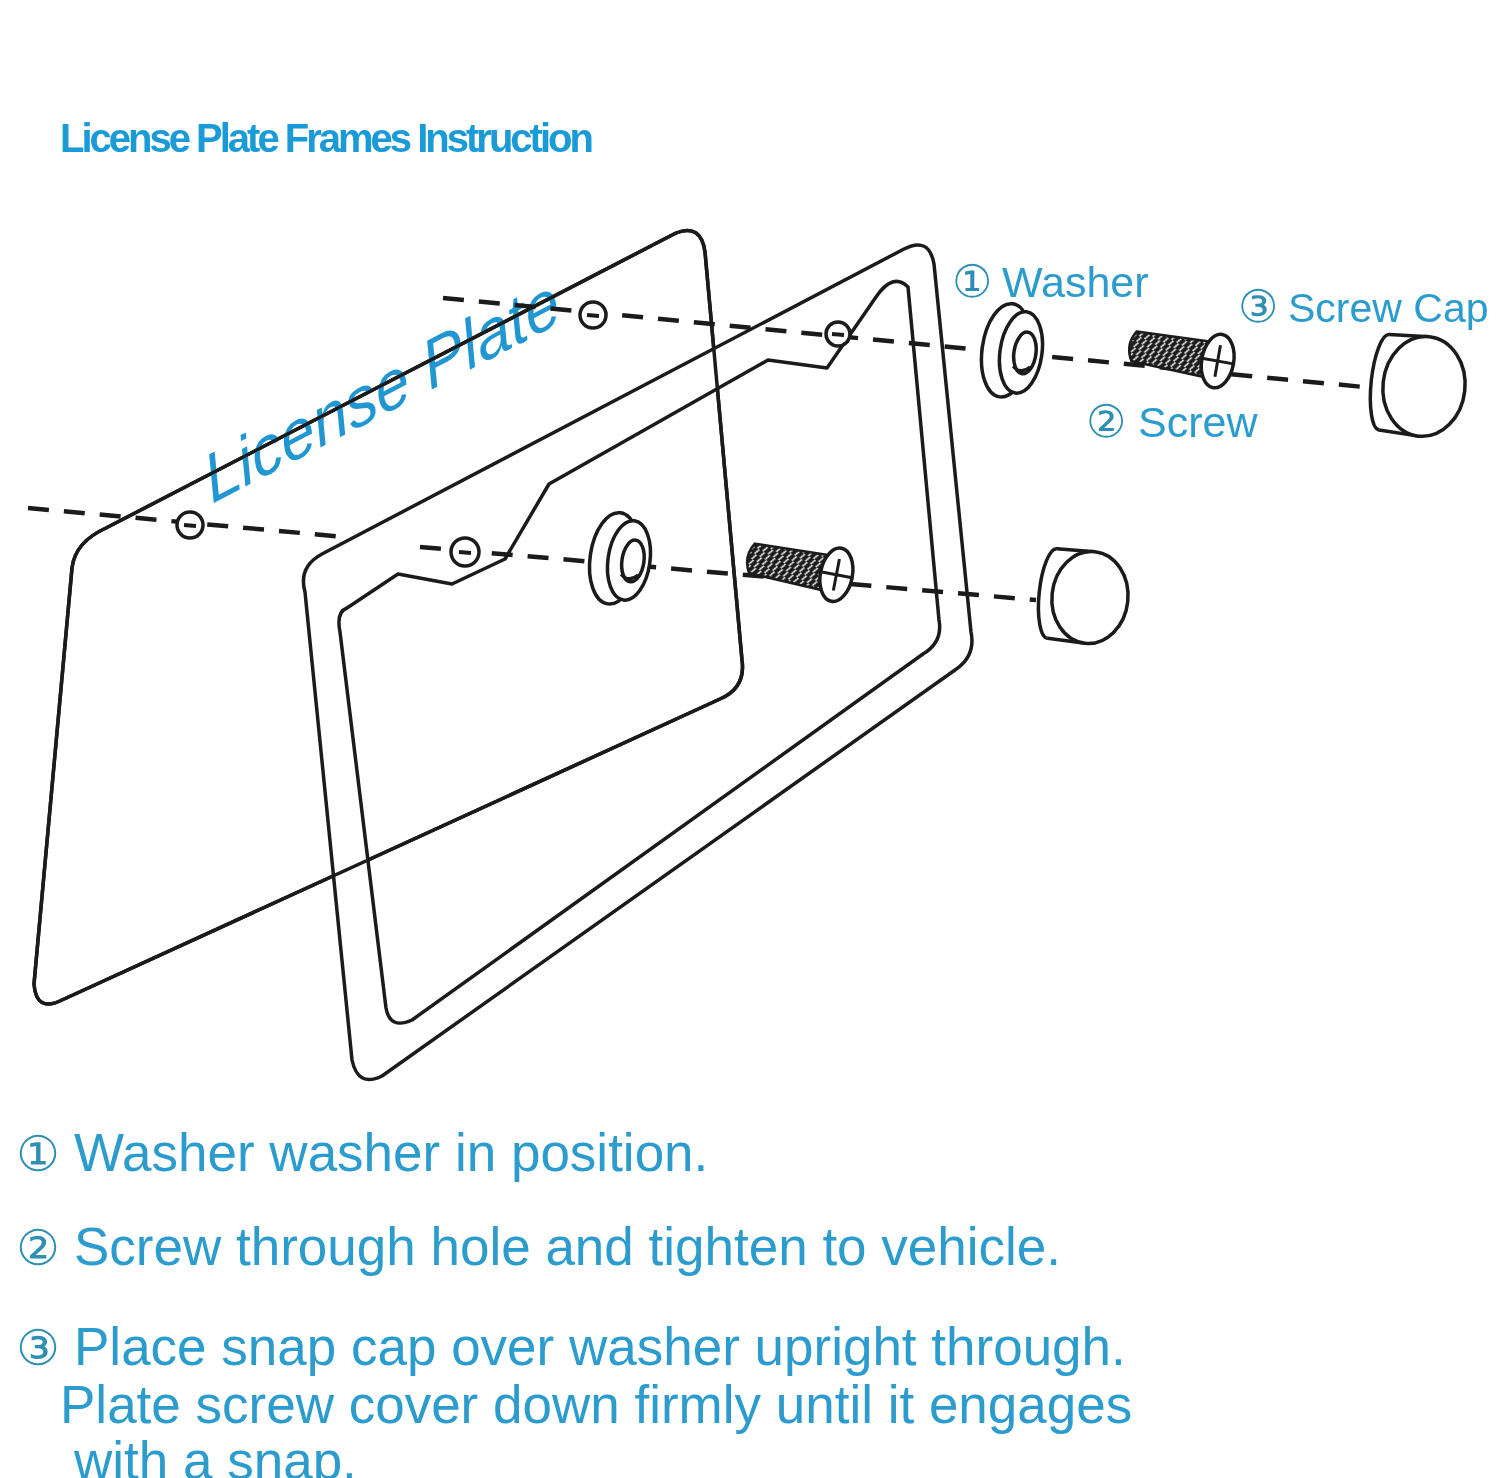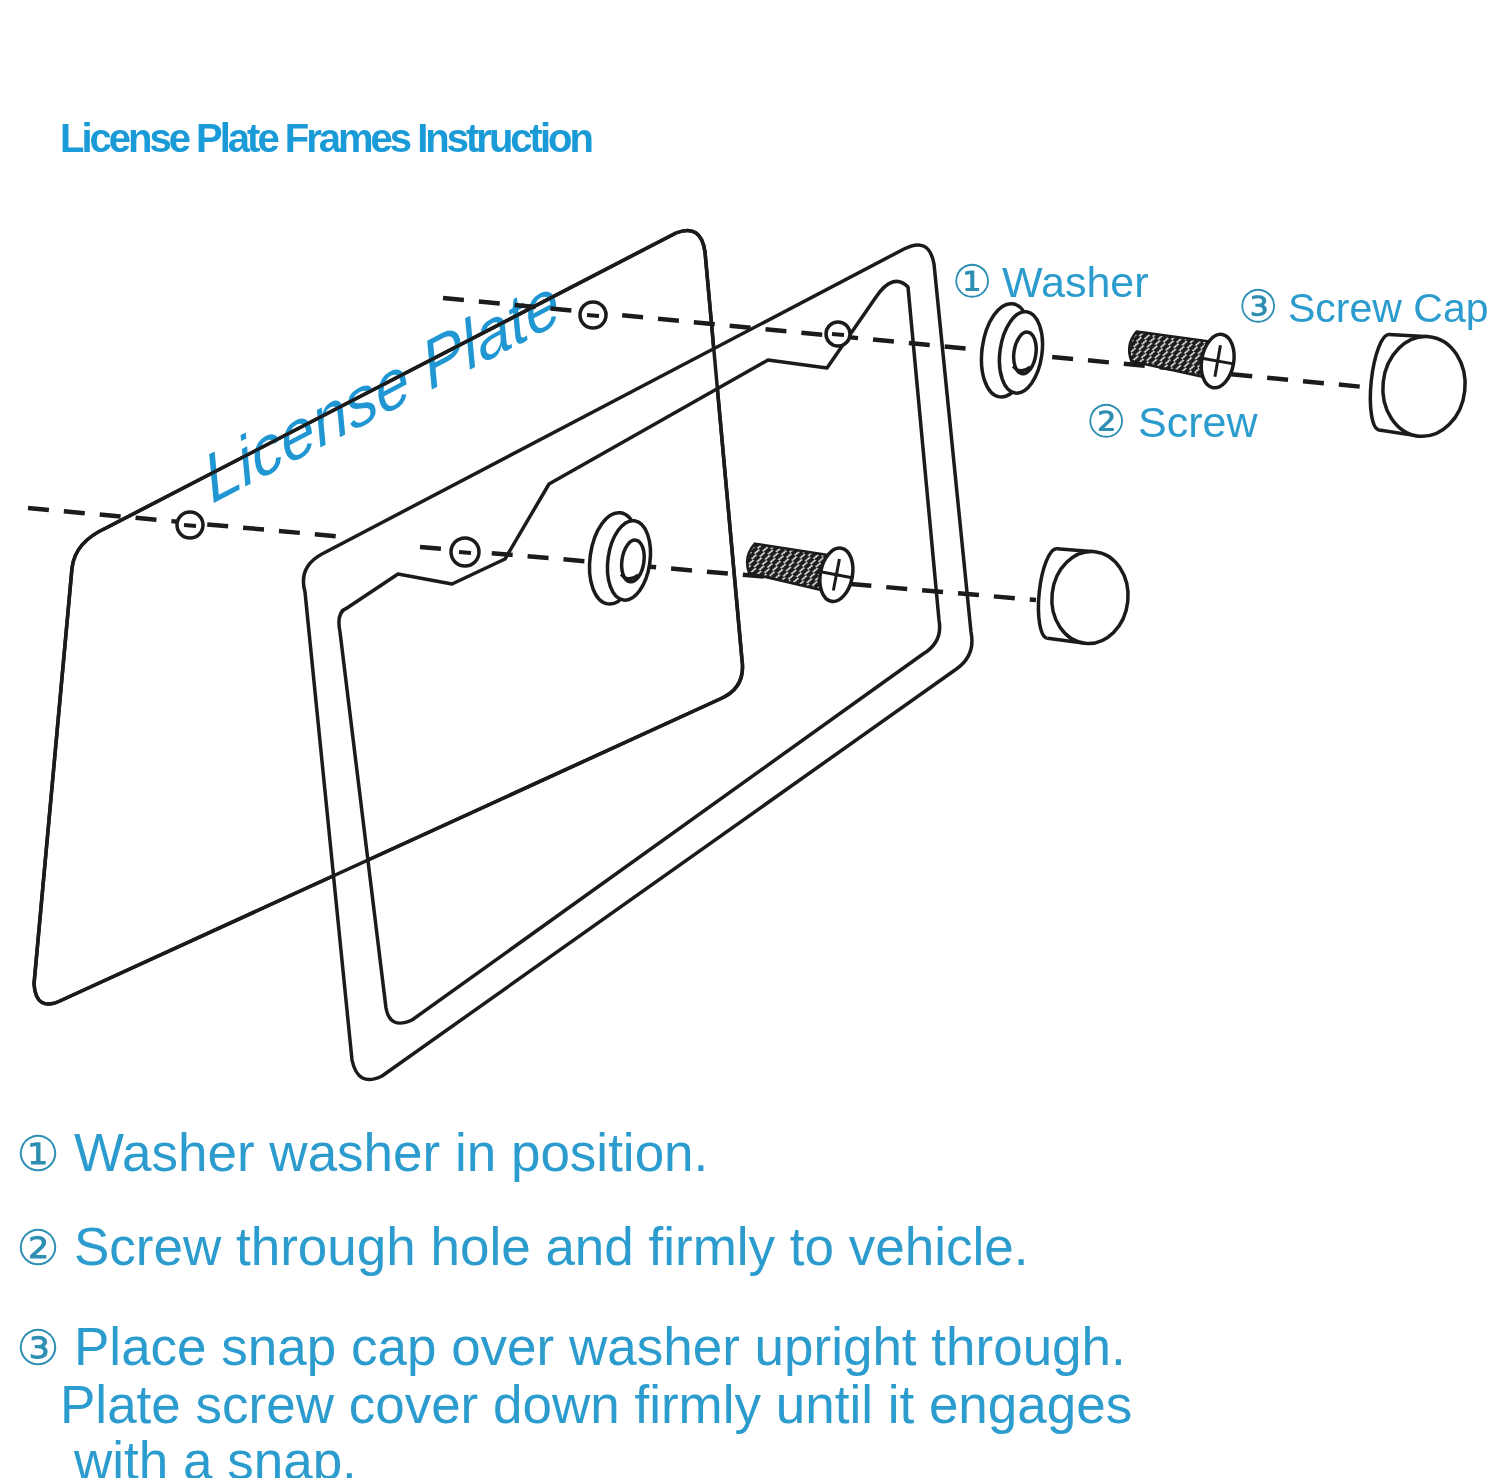--- a/index.html
+++ b/index.html
@@ -129,21 +129,21 @@
       <text class="callout-num" x="1238" y="126">③</text>
       <text class="callout-label" x="1288" y="126" style="font-size:41px">Screw Cap</text>
     </g>
   </svg>
 
   <div>
     <div class="instr-row" style="left:16px;top:1122px">
       <span class="cnum">①</span><span>Washer washer in position.</span>
     </div>
     <div class="instr-row" style="left:16px;top:1216px">
-      <span class="cnum">②</span><span>Screw through hole and firmly to vehicle.</span>
+      <span class="cnum">②</span><span>Screw through hole and tighten to vehicle.</span>
     </div>
     <div class="instr-row" style="left:16px;top:1316px">
       <span class="cnum">③</span><span>Place snap cap over washer upright through.</span>
     </div>
     <div class="instr-row" style="left:60px;top:1374px">
       <span>Plate screw cover down firmly until it engages</span>
     </div>
     <div class="instr-row" style="left:74px;top:1430px">
       <span>with a snap.</span>
     </div>

